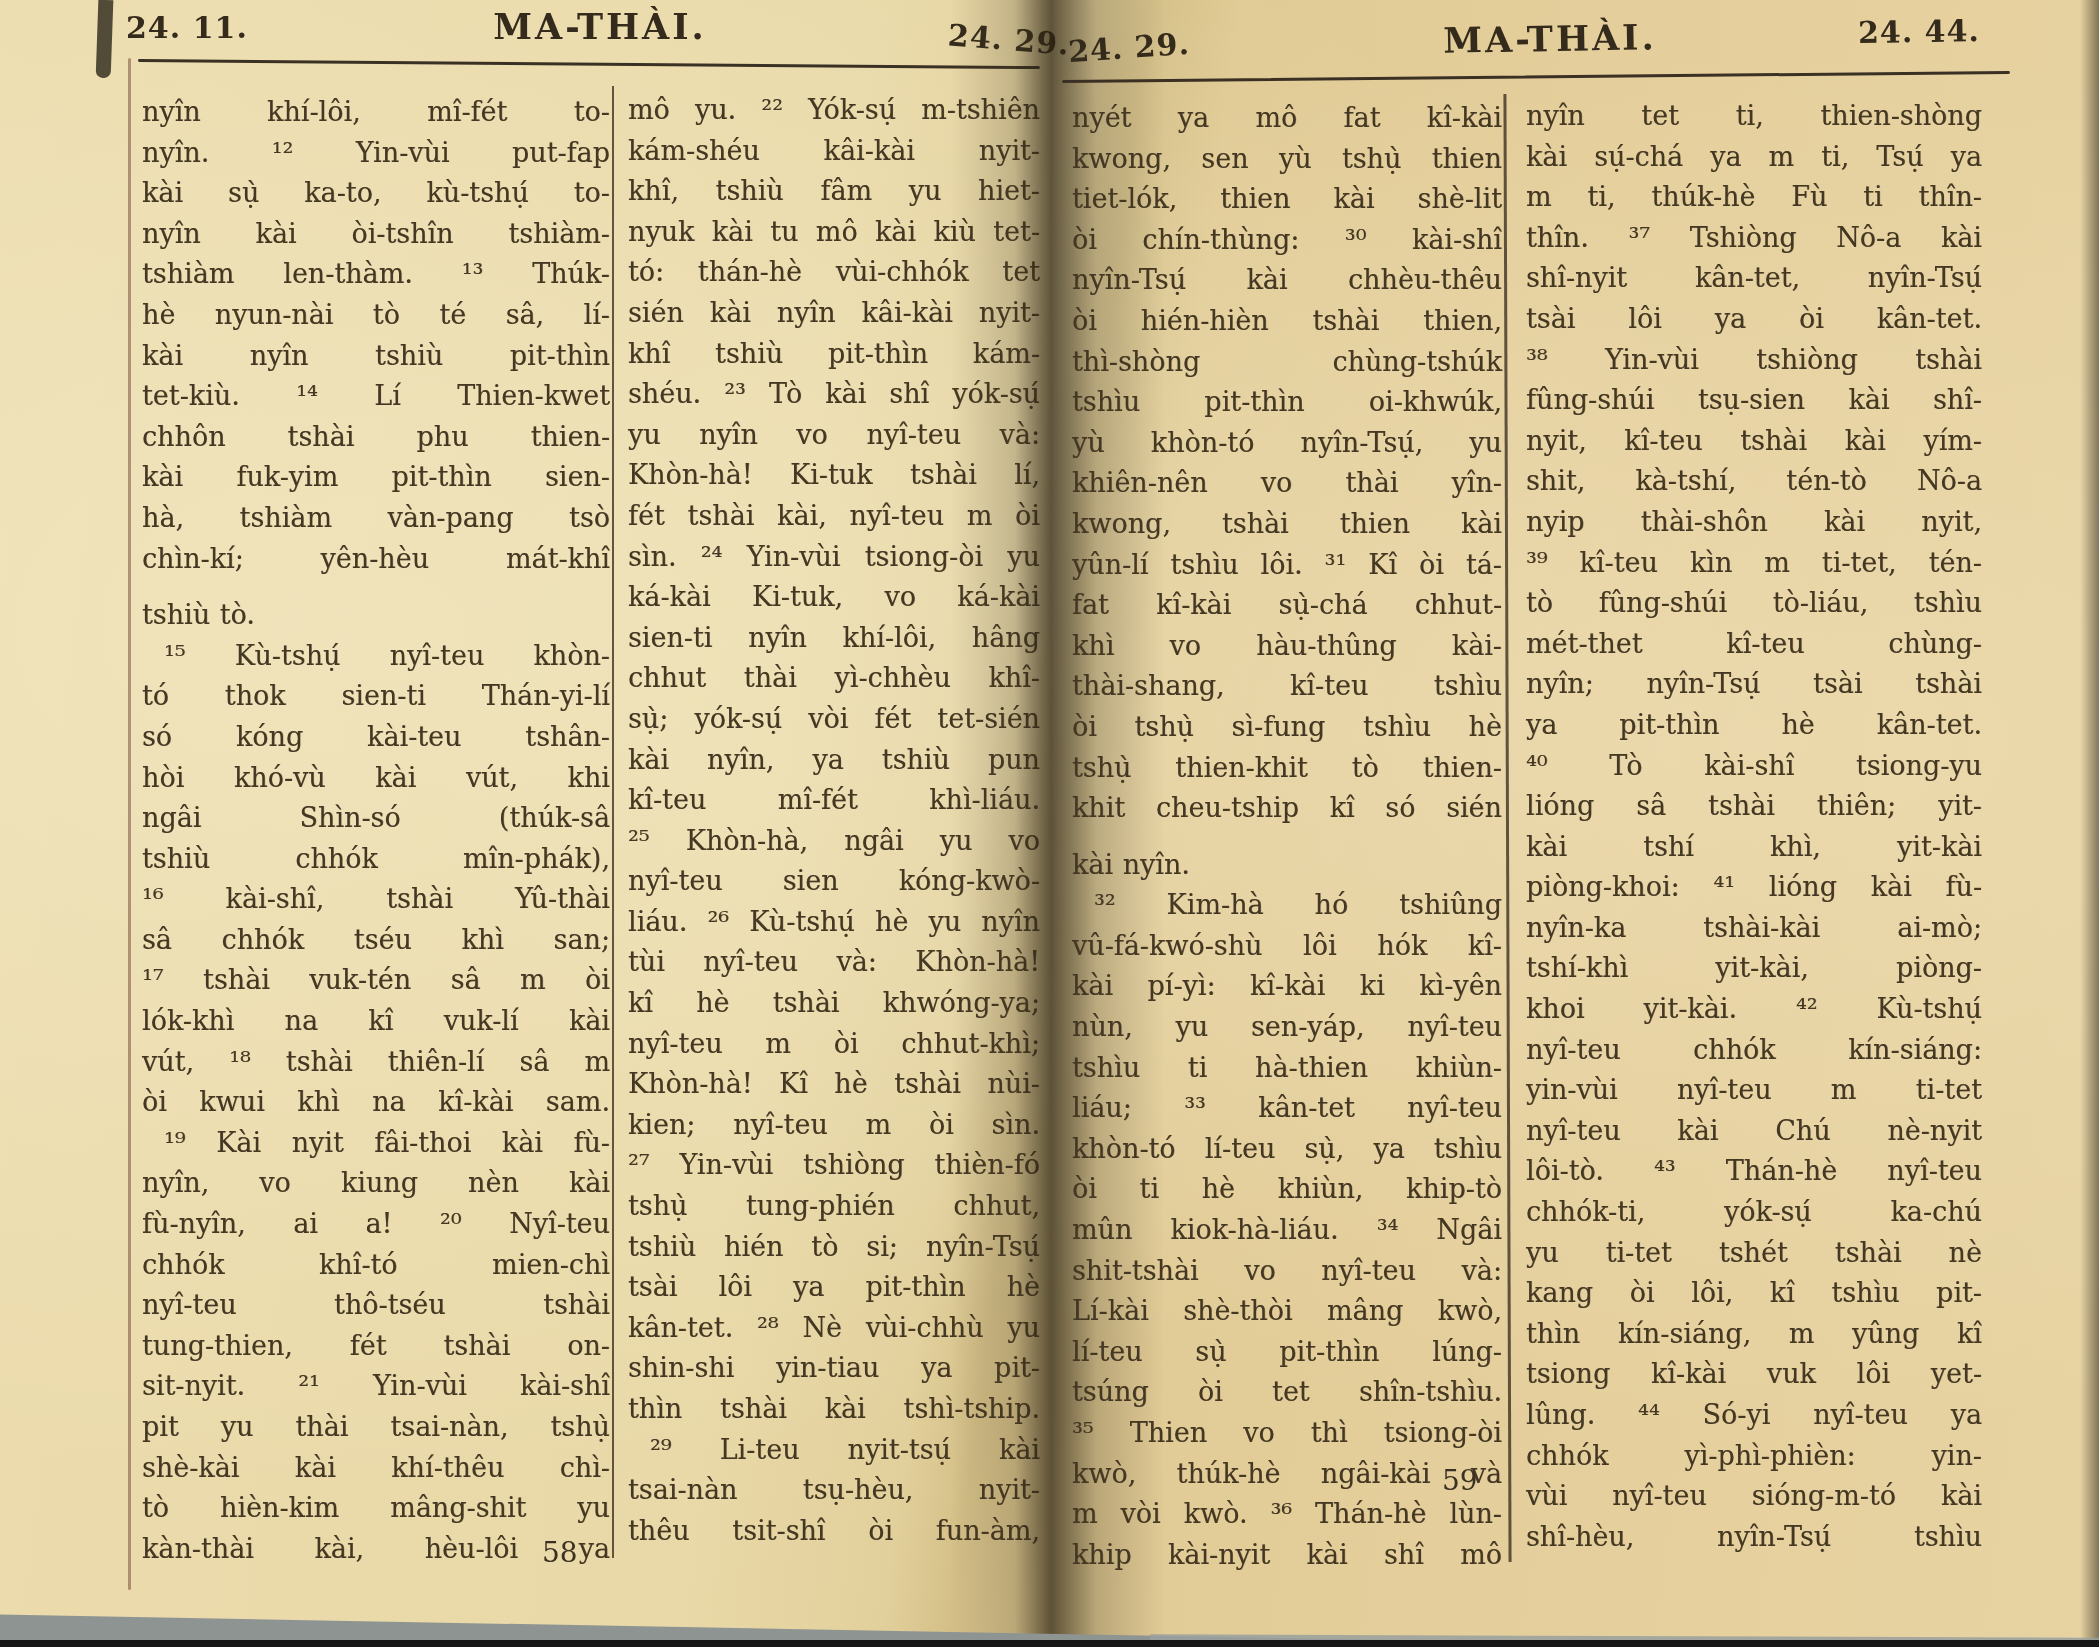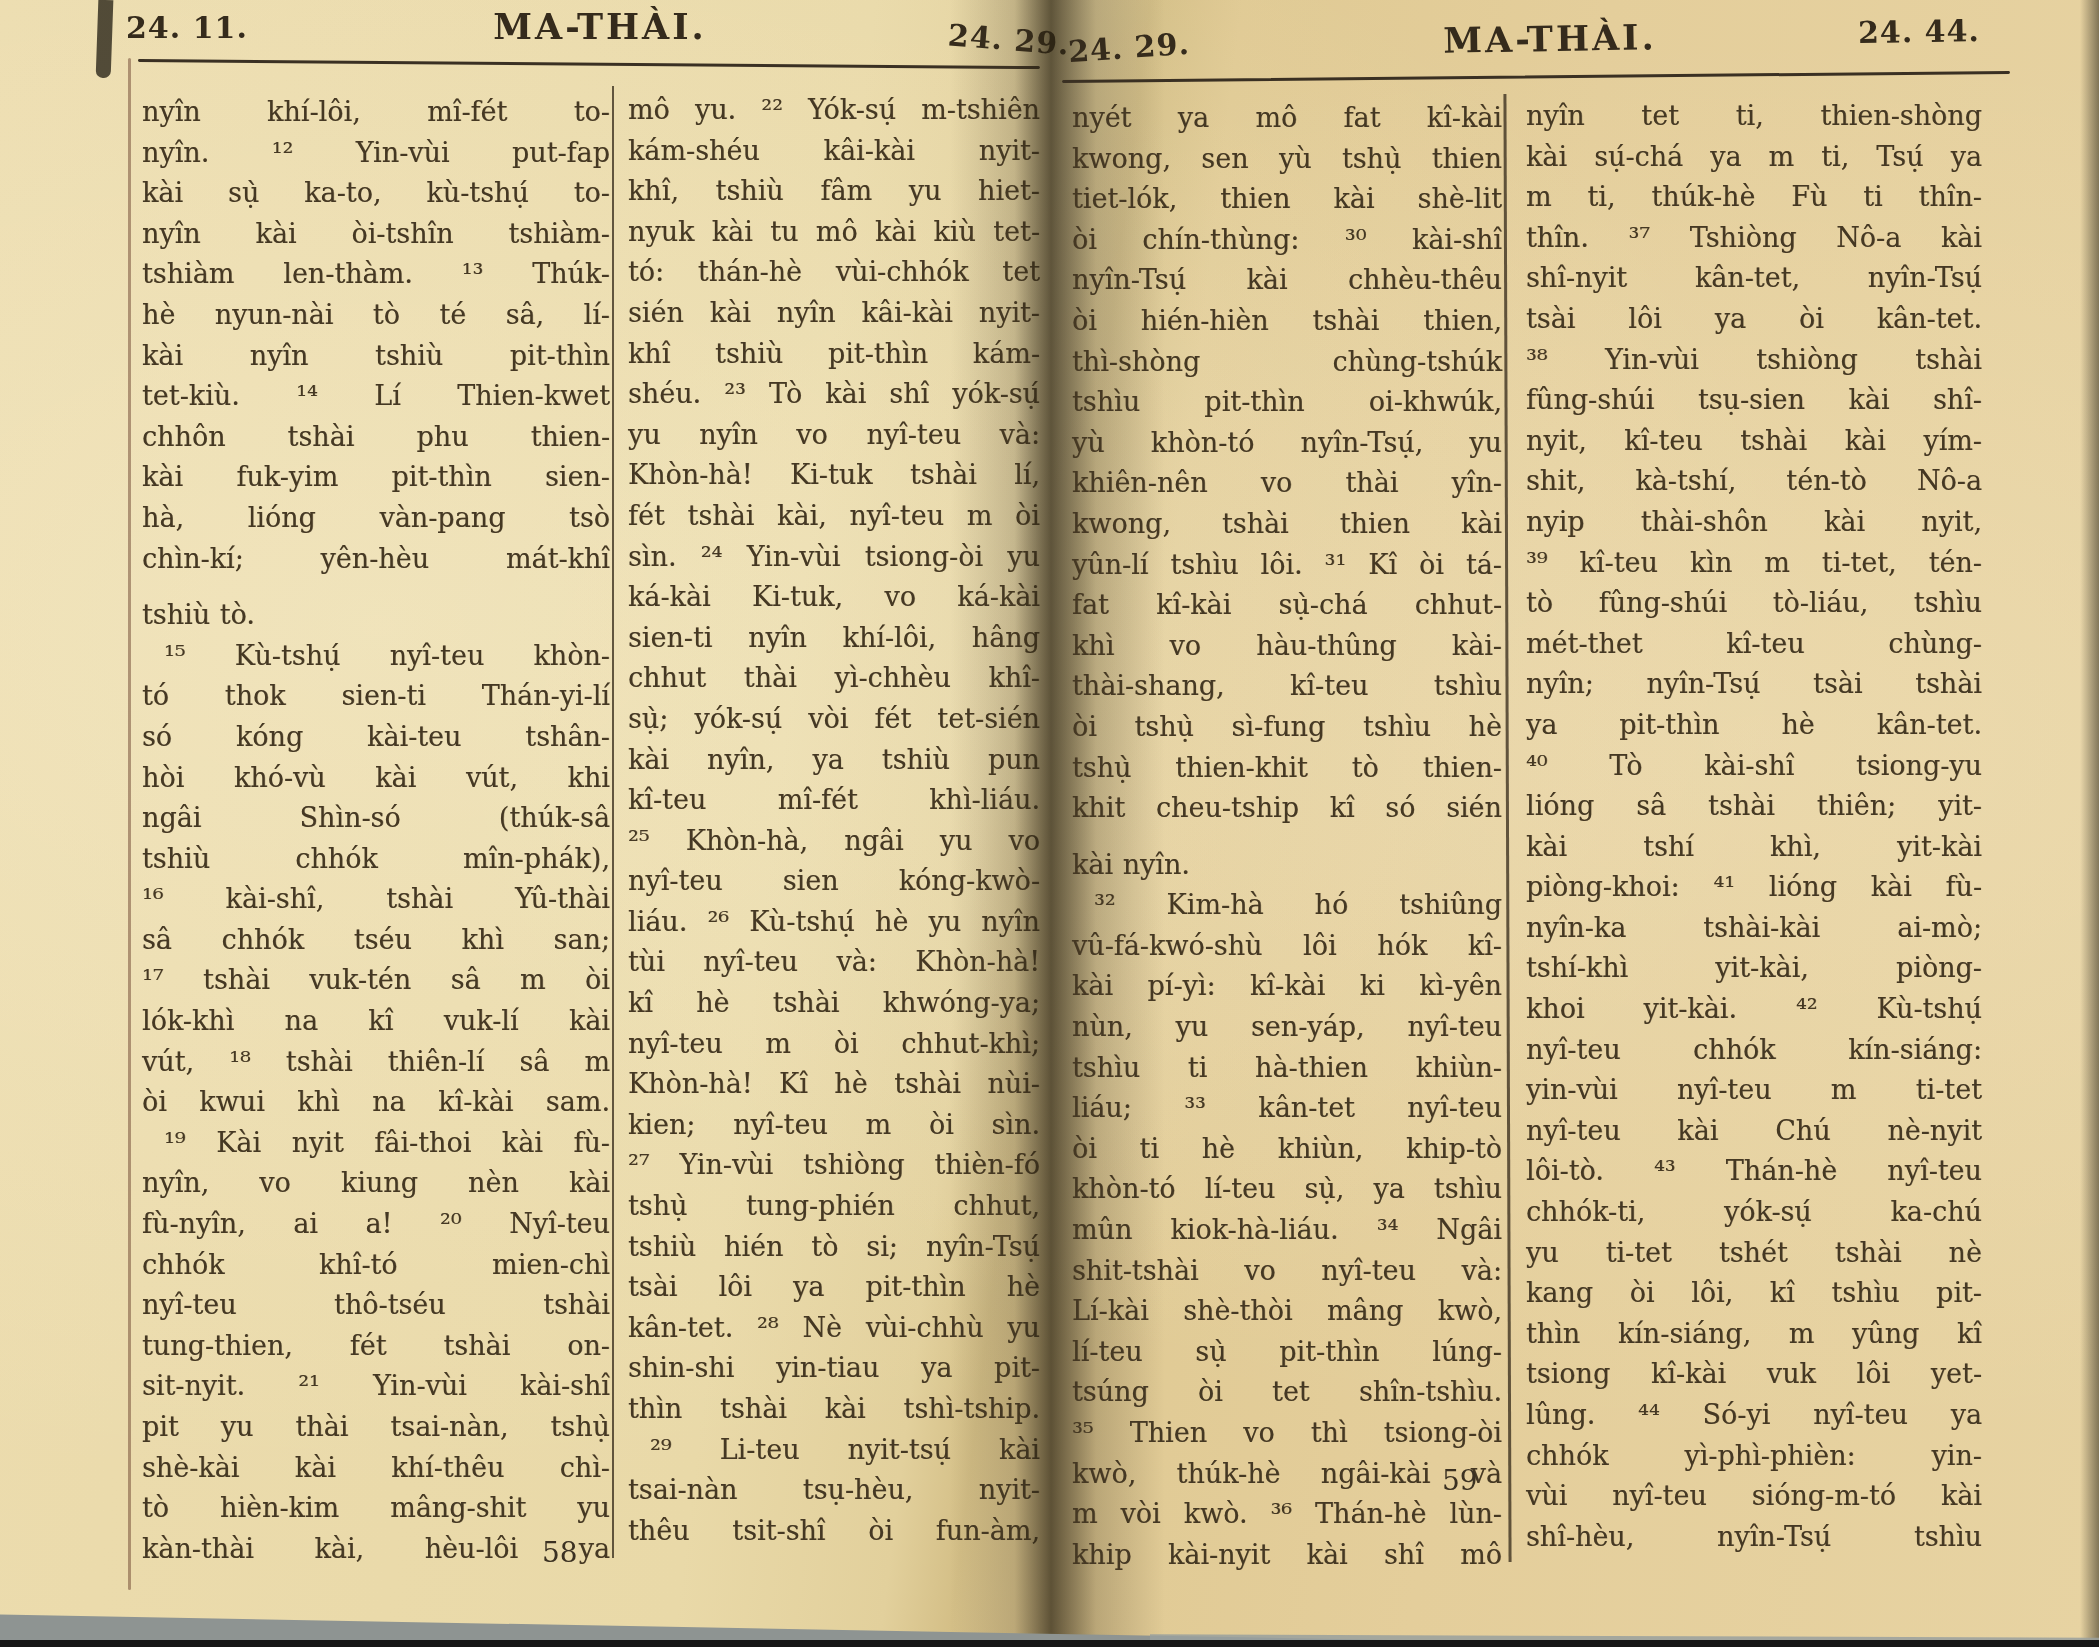--- a/index.html
+++ b/index.html
@@ -73,21 +73,21 @@
       <div class="tline">nyîn khí-lôi, mî-fét to-</div>
       <div class="tline">nyîn. ¹² Yin-vùi put-fap</div>
       <div class="tline">kài sụ̀ ka-to, kù-tshụ́ to-</div>
       <div class="tline">nyîn kài òi-tshîn tshiàm-</div>
       <div class="tline">tshiàm len-thàm. ¹³ Thúk-</div>
       <div class="tline">hè nyun-nài tò té sâ, lí-</div>
       <div class="tline">kài nyîn tshiù pit-thìn</div>
       <div class="tline">tet-kiù. ¹⁴ Lí Thien-kwet</div>
       <div class="tline">chhôn tshài phu thien-</div>
       <div class="tline">kài fuk-yim pit-thìn sien-</div>
-      <div class="tline">hà, lióng vàn-pang tsò</div>
+      <div class="tline">hà, tshiàm vàn-pang tsò</div>
       <div class="tline">chìn-kí; yên-hèu mát-khî</div>
       <div class="tline endline">tshiù tò.</div>
       <div class="tline indent">¹⁵ Kù-tshụ́ nyî-teu khòn-</div>
       <div class="tline">tó thok sien-ti Thán-yi-lí</div>
       <div class="tline">só kóng kài-teu tshân-</div>
       <div class="tline">hòi khó-vù kài vút, khi</div>
       <div class="tline">ngâi Shìn-só (thúk-sâ</div>
       <div class="tline">tshiù chhók mîn-phák),</div>
       <div class="tline">¹⁶ kài-shî, tshài Yû-thài</div>
       <div class="tline">sâ chhók tséu khì san;</div>
@@ -174,22 +174,22 @@
       <div class="tline">òi tshụ̀ sì-fung tshìu hè</div>
       <div class="tline">tshụ̀ thien-khit tò thien-</div>
       <div class="tline">khit cheu-tship kî só sién</div>
       <div class="tline endline">kài nyîn.</div>
       <div class="tline indent">³² Kim-hà hó tshiûng</div>
       <div class="tline">vû-fá-kwó-shù lôi hók kî-</div>
       <div class="tline">kài pí-yì: kî-kài ki kì-yên</div>
       <div class="tline">nùn, yu sen-yáp, nyî-teu</div>
       <div class="tline">tshìu ti hà-thien khiùn-</div>
       <div class="tline">liáu; ³³ kân-tet nyî-teu</div>
+      <div class="tline">khòn-tó lí-teu sụ̀, ya tshìu</div>
       <div class="tline">òi ti hè khiùn, khip-tò</div>
-      <div class="tline">khòn-tó lí-teu sụ̀, ya tshìu</div>
       <div class="tline">mûn kiok-hà-liáu. ³⁴ Ngâi</div>
       <div class="tline">shit-tshài vo nyî-teu và:</div>
       <div class="tline">Lí-kài shè-thòi mâng kwò,</div>
       <div class="tline">lí-teu sụ̀ pit-thìn lúng-</div>
       <div class="tline">tsúng òi tet shîn-tshìu.</div>
       <div class="tline">³⁵ Thien vo thì tsiong-òi</div>
       <div class="tline">kwò, thúk-hè ngâi-kài và</div>
       <div class="tline">m vòi kwò. ³⁶ Thán-hè lùn-</div>
       <div class="tline">khip kài-nyit kài shî mô</div>
     </div>

